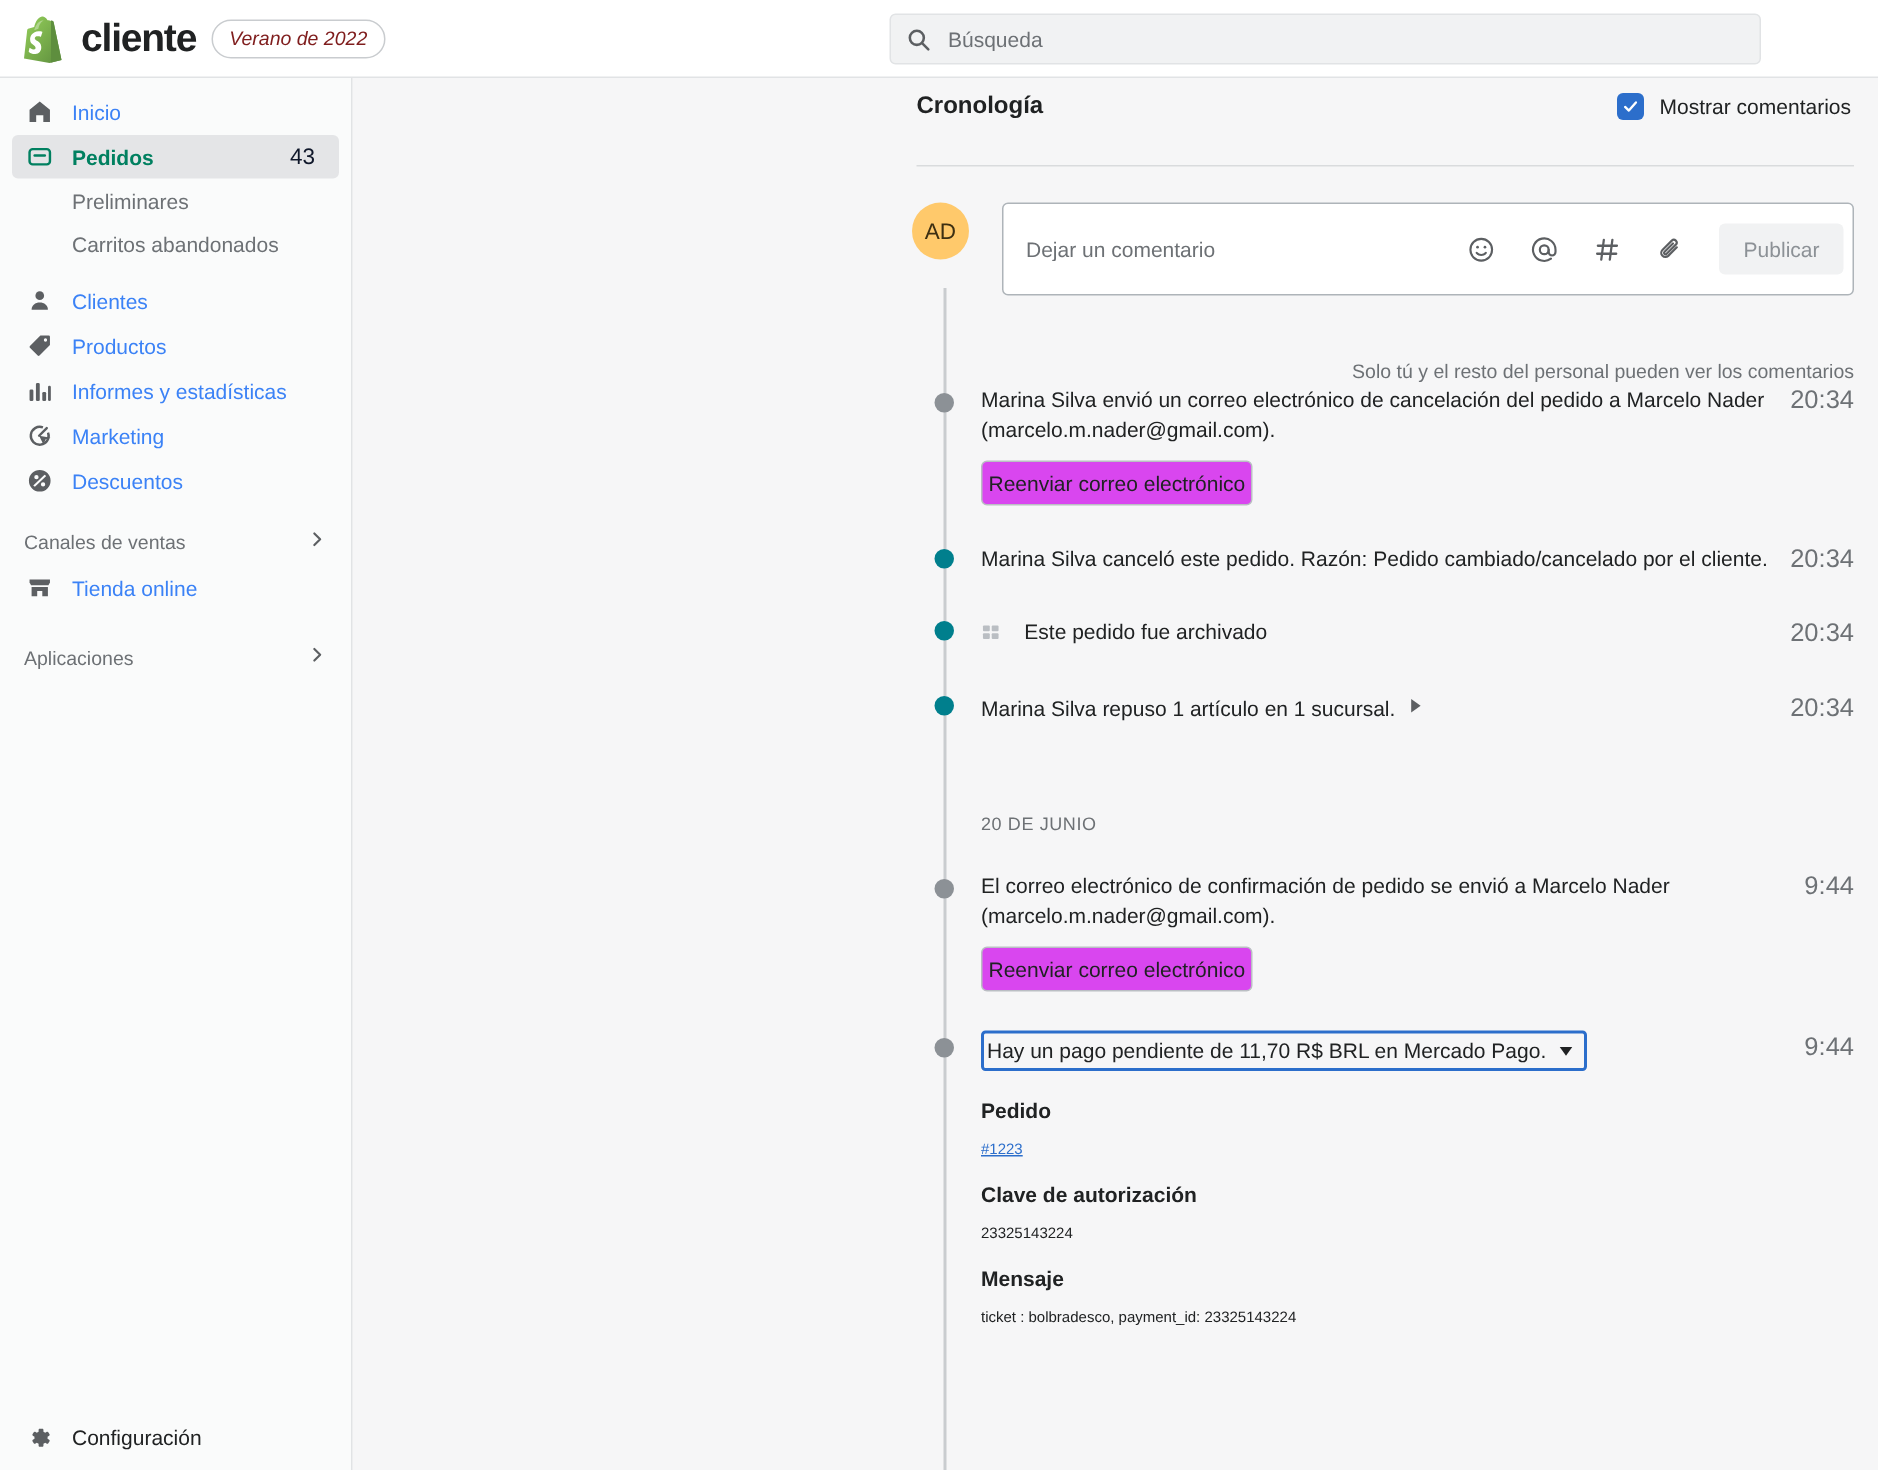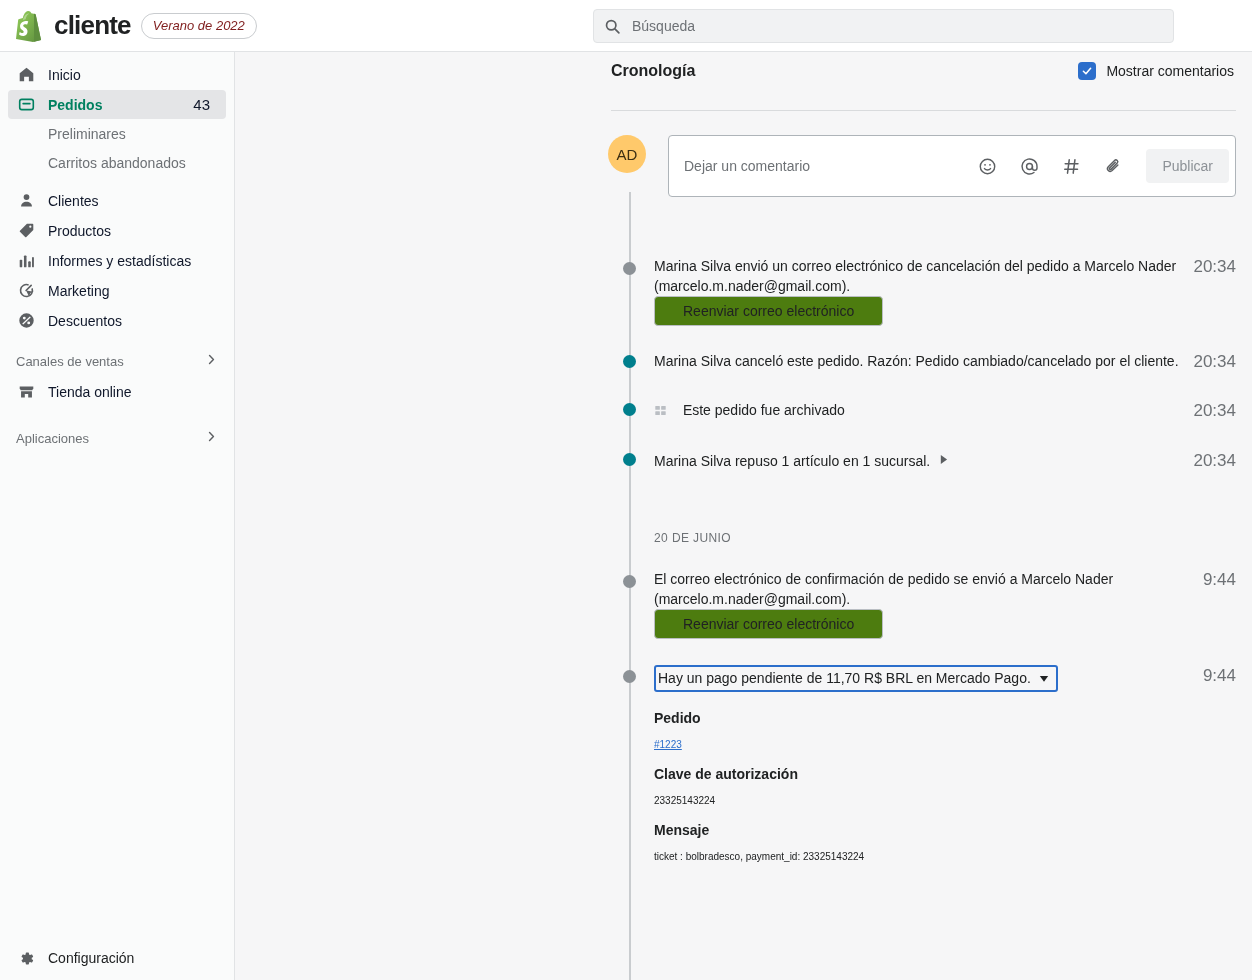--- a/index.html
+++ b/index.html
@@ -41,21 +41,21 @@
 
   
   .sidebar {
     position: absolute; top: 52px; left: 0; width: 235px; height: 928px;
     background: #fafbfb; border-right: 1px solid #e1e3e5;
   }
   .nav { padding: 8px 8px 0; }
   .nav-item {
     display: flex; align-items: center; gap: 12px;
     height: 29px; padding: 0 8px; margin-bottom: 1px;
-    border-radius: 4px; color: #0f172a; font-size: 14px; cursor: pointer;
+    border-radius: 4px; color: #3b82f6; font-size: 14px; cursor: pointer;
   }
   .nav-item .ico { width: 20px; display: flex; justify-content: center; color: #5c5f62; }
   .nav-item.active { background: #e4e5e7; color: #008060; font-weight: 600; }
   .nav-item.active .ico { color: #008060; }
   .nav-item.sub { padding-left: 40px; color: #6d7175; height: 28px; }
   .nav-badge {
     margin-left: auto; background: #e4e5e7; color: #0f172a;
     font-size: 15px; font-weight: 400; border-radius: 10px; padding: 2px 8px;
   }
   .nav-gap { height: 8px; }
@@ -132,22 +132,22 @@
   .event { position: relative; padding-left: 43px; }
   .dot {
     position: absolute; left: 12px; width: 13px; height: 13px; border-radius: 50%;
   }
   .dot.gray { background: #8c9196; }
   .dot.teal { background: #007f8d; }
   .event-body { display: flex; align-items: flex-start; }
   .event-text { flex: 1; font-size: 14px; line-height: 20px; color: #202223; padding-right: 14px; }
   .event-time { font-size: 17px; color: #6d7175; white-space: nowrap; padding-top: 1px; }
   .btn-resend {
-    background: #4d7c0f; border: 1px solid #babec3;
-    border-radius: 4px; height: 30px; padding: 0 28px;
+    margin-top: 11px; background: #d946ef; border: 1px solid #babec3;
+    border-radius: 4px; height: 30px; padding: 0 4px;
     font-family: "Liberation Sans", sans-serif; font-size: 14px; color: #202223; cursor: pointer;
   }
   .inline-ico { display: inline-flex; vertical-align: -2px; margin-right: 12px; color: #babec3; }
   .tri { display: inline-block; vertical-align: 1px; margin-left: 5px; color: #5c5f62; }
 
   .disclosure {
     display: inline-flex; align-items: center; gap: 8px;
     border: 2px solid #2c6ecb; border-radius: 3px;
     padding: 1px 7px 2px 2px; background: transparent; cursor: pointer;
     font-family: "Liberation Sans", sans-serif; font-size: 14px; color: #202223;
@@ -361,20 +361,21 @@
         </svg>
       </span>
       <span class="comp-icon">
         <svg width="19" height="19" viewBox="0 0 20 20" fill="none" stroke="currentColor" stroke-width="1.5" stroke-linecap="round">
           <path d="M14.6 8.3l-6 6a2.9 2.9 0 01-4.1-4.1l6.6-6.6a1.95 1.95 0 012.8 2.8l-6.6 6.6a1 1 0 01-1.4-1.4l6-6"></path>
         </svg>
       </span>
       <button class="publish-btn">Publicar</button>
     </div>
   </div>
+  <div class="composer-note">Solo tú y el resto del personal pueden ver los comentarios</div>
 
   <div class="events">
 
 
     <div class="event" style="margin-top:24px;">
       <span class="dot gray" style="top:6px;"></span>
       <div class="event-body">
         <div class="event-text">Marina Silva envió un correo electrónico de cancelación del pedido a Marcelo Nader (marcelo.m.nader@gmail.com).</div>
         <div class="event-time">20:34</div>
       </div>

